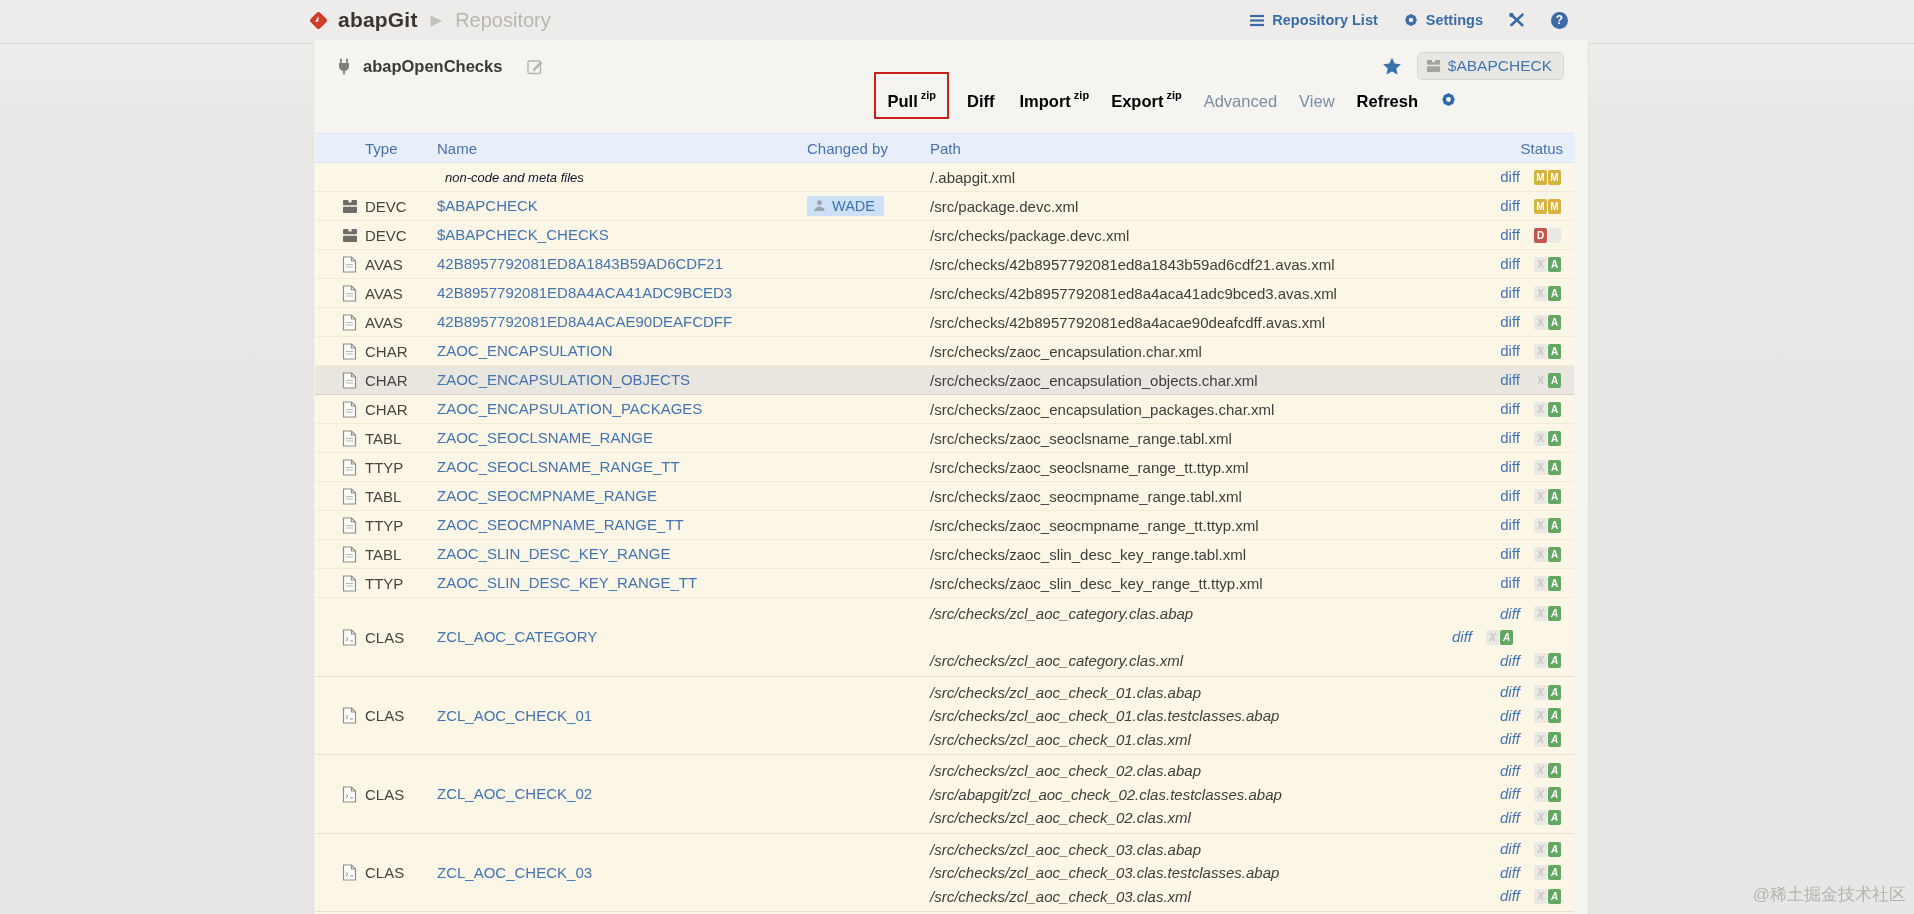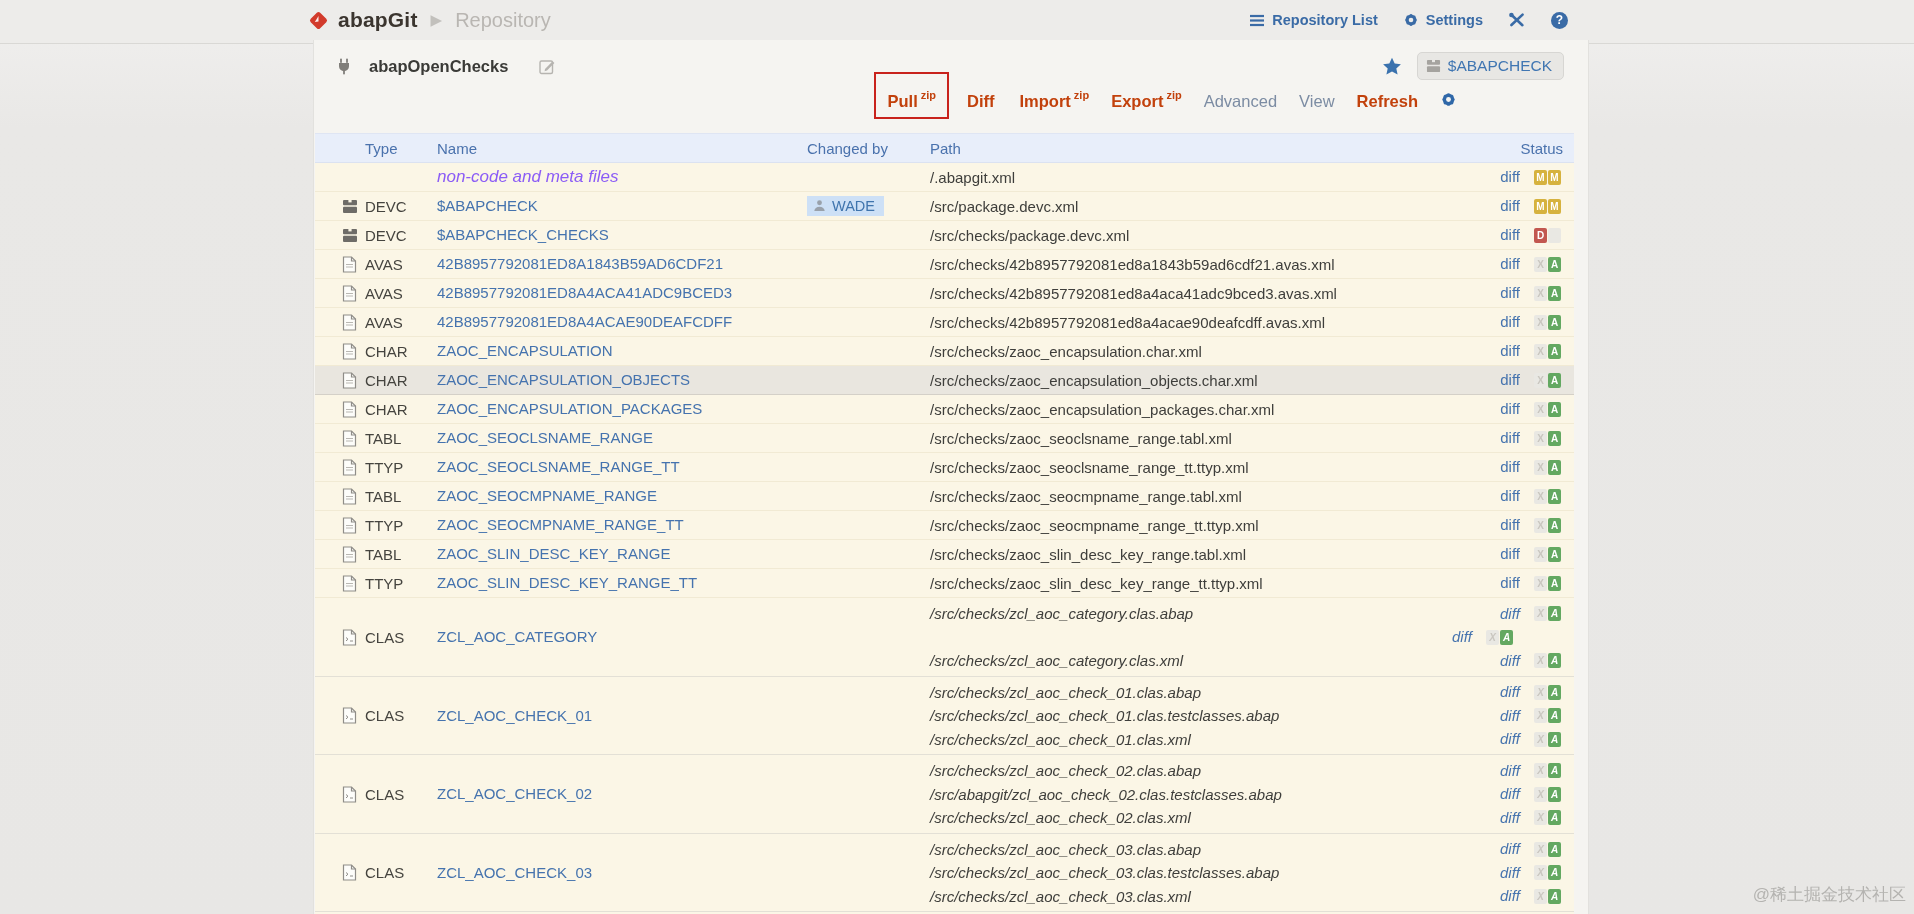--- a/index.html
+++ b/index.html
@@ -20,52 +20,52 @@
   .crumb-page { font-size:20px; color:#b9b6b2; }
   .topnav { position:absolute; right:346px; top:0; height:40px; display:flex; align-items:center; gap:25px; }
   .topnav a { display:flex; align-items:center; gap:7px; color:#3a6ba6; font-size:14.5px; font-weight:600; }
   .help-circle { width:17px; height:17px; border-radius:50%; background:#3a6ba6; color:#fff;
                  font-size:12px; font-weight:bold; display:flex; align-items:center; justify-content:center; }
 
   
   .card { position:absolute; left:313px; top:40px; width:1276px; bottom:0;
           background:#f5f4f1; border-left:1px solid #e2e1de; border-right:1px solid #e2e1de; }
 
-  .repo-row { position:absolute; left:22px; top:14px; display:flex; align-items:center; gap:17px; height:24px; }
+  .repo-row { position:absolute; left:22px; top:14px; display:flex; align-items:center; gap:11px; height:24px; }
   .repo-title { font-size:16.5px; font-weight:bold; color:#3a3a37; }
   .edit-ic { margin-left:14px; display:flex; }
 
   .repo-right { position:absolute; top:12px; right:24px; display:flex; align-items:center; gap:15px; height:28px; }
   .pkg-badge { display:flex; align-items:center; gap:7px; background:#e8e7e4; border:1px solid #d7d6d3;
                border-radius:5px; padding:4px 11px 4px 8px; }
   .pkg-badge span { color:#4076b2; font-size:15.5px; }
 
   
   .toolbar { position:absolute; top:32px; right:131px; display:flex; align-items:baseline; gap:22px; }
   .tb { font-size:16.5px; }
-  .tb.strong { color:#c2410c; font-weight:bold; }
+  .tb.strong { color:#000000; font-weight:bold; }
   .tb.muted  { color:#7c8ca3; font-weight:normal; }
   .tb sup { font-size:11px; font-weight:bold; position:relative; top:-1px; margin-left:3px; }
   .pull-wrap { border:2px solid #c8221c; padding:16px 11px 6px 11px; margin-right:-4px; }
   .gear-btn { align-self:center; position:relative; top:4px; display:flex; }
 
   
   .ftable { position:absolute; left:1px; top:93px; width:1259px; }
   .cols, .thead { display:grid; grid-template-columns:50px 72px 358px 135px 556px 48px 40px; }
   .thead { height:30px; background:#e8eefa; border-top:1px solid #dfe5f3; border-bottom:1px solid #dbe2f1;
            align-items:center; color:#4a72ad; font-size:15px; }
   .h-type { grid-column:2; } .h-name { grid-column:3; } .h-chg { grid-column:4; padding-left:12px; }
   .h-path { grid-column:5; } .h-status { grid-column:6/8; text-align:right; padding-right:11px; }
 
   .row { height:29px; align-items:center; background:#fbf6e6; border-bottom:1px solid rgba(205,192,150,.22); }
   .row.highlight { background:#e9e6df; border-bottom-color:rgba(150,145,130,.25); }
   .c-icon { padding-left:27px; display:flex; align-items:center; }
   .c-type { font-size:15px; color:#45443f; }
   .c-name a, .objlink { color:#4573ae; font-size:15px; }
-  .note { font-style:italic; color:#8b5cf6; font-size:17px; }
+  .note { font-style:italic; color:#0f172a; font-size:13px;margin-left:8px; }
   .c-chg { padding-left:12px; }
   .chg-chip { display:inline-flex; align-items:center; gap:6px; background:#cde0f6; border-radius:0;
               padding:2px 9px 2px 6px; color:#3f74ad; font-size:14.5px; }
   .c-path { font-size:15px; color:#3e3e3b; }
   .c-diff { text-align:right; padding-right:14px; }
   .c-diff a { color:#4573ae; font-size:15px; }
   .c-badges { display:flex; gap:1px; }
   .badge { width:13px; height:15px; border-radius:2px; font-size:10px; font-weight:bold; color:#fff;
            display:flex; align-items:center; justify-content:center; }
   .b-m { background:#d6b23e; } .b-d { background:#c2574f; } .b-a { background:#63a861; }

